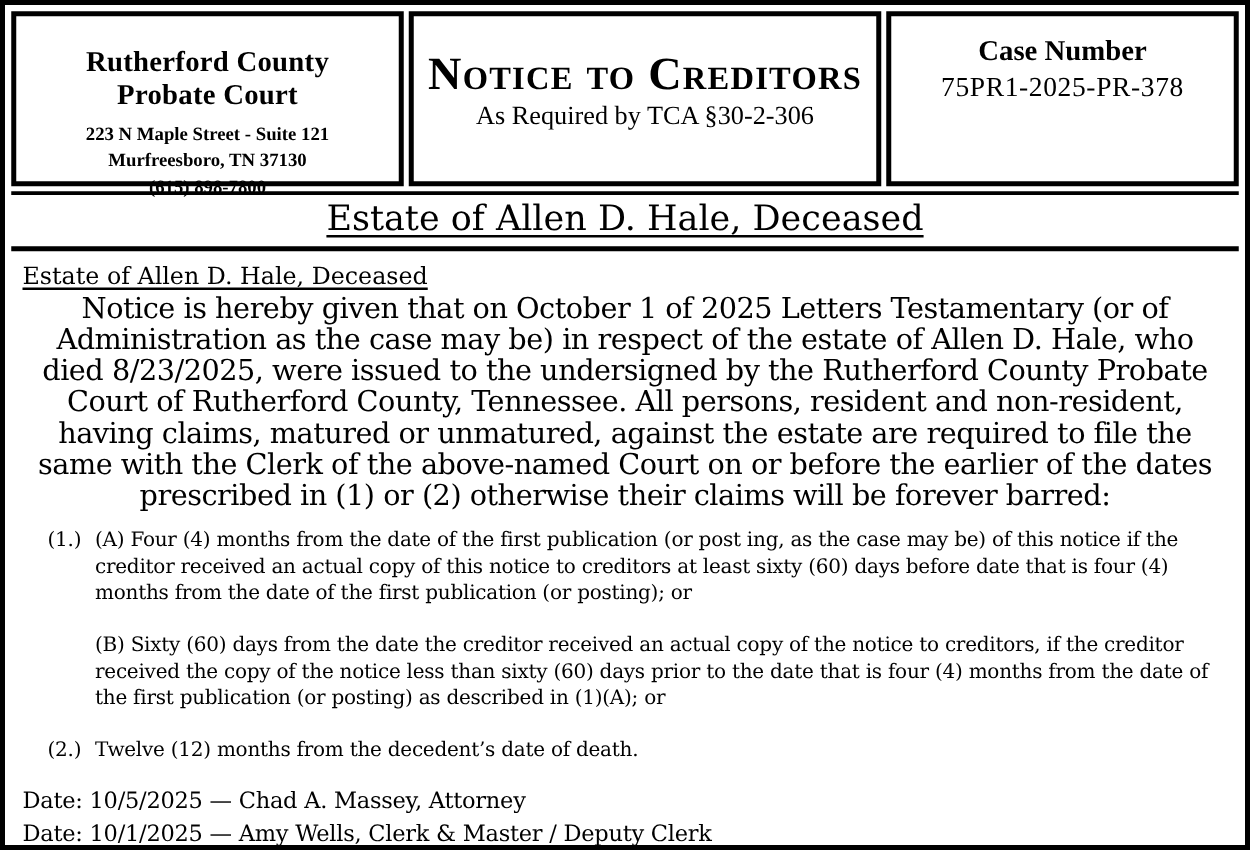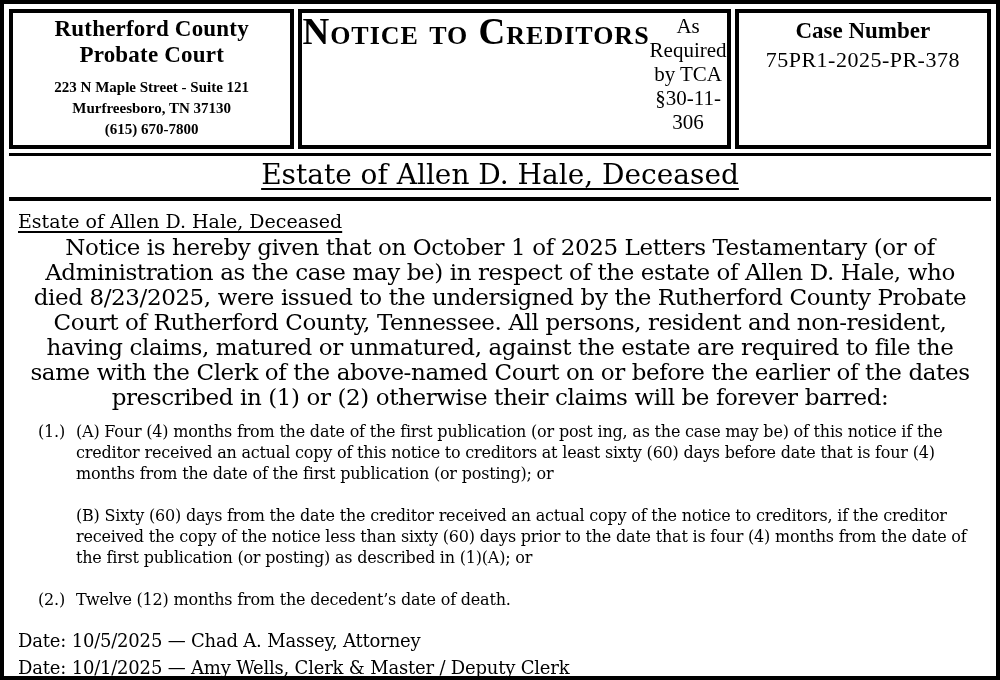--- a/index.html
+++ b/index.html
@@ -22,23 +22,23 @@
     display: flex;
     gap: 4px;
     height: 140px;
   }
   .hcell {
     border: 4px solid #000000;
     background: #ffffff;
     text-align: center;
     font-family: "Liberation Serif", serif;
   }
-  .hcell-left  { width: 314px; padding-top: 3px; }
-  .hcell-mid   { flex: 1; display: flex; flex-direction: row; justify-content: center; padding-bottom: 14px; }
-  .hcell-right { width: 282px; padding-top: 4px; }
+  .hcell-left  { width: 314px; padding-top: 24px; }
+  .hcell-mid   { flex: 1; display: flex; flex-direction: column; justify-content: center; padding-bottom: 14px; }
+  .hcell-right { width: 282px; padding-top: 14px; }
 
   .court-name {
     font-weight: bold;
     font-size: 23px;
     line-height: 26px;
     letter-spacing: 0.2px;
   }
   .court-address {
     margin-top: 9px;
     font-weight: bold;
@@ -135,27 +135,27 @@
   <div class="header-row">
 
     <div class="hcell hcell-left">
       <div class="court-name">
         <div>Rutherford County</div>
         <div>Probate Court</div>
       </div>
       <div class="court-address">
         <div>223 N Maple Street - Suite 121</div>
         <div>Murfreesboro, TN 37130</div>
-        <div>(615) 670-7800</div>
+        <div>(615) 898-7800</div>
       </div>
     </div>
 
     <div class="hcell hcell-mid">
       <div class="notice-title">Notice to Creditors</div>
-      <div class="notice-subtitle">As Required by TCA §30-11-306</div>
+      <div class="notice-subtitle">As Required by TCA §30-2-306</div>
     </div>
 
     <div class="hcell hcell-right">
       <div class="case-label">Case Number</div>
       <div class="case-number">75PR1-2025-PR-378</div>
     </div>
 
   </div>
 
   <div class="title-band">

